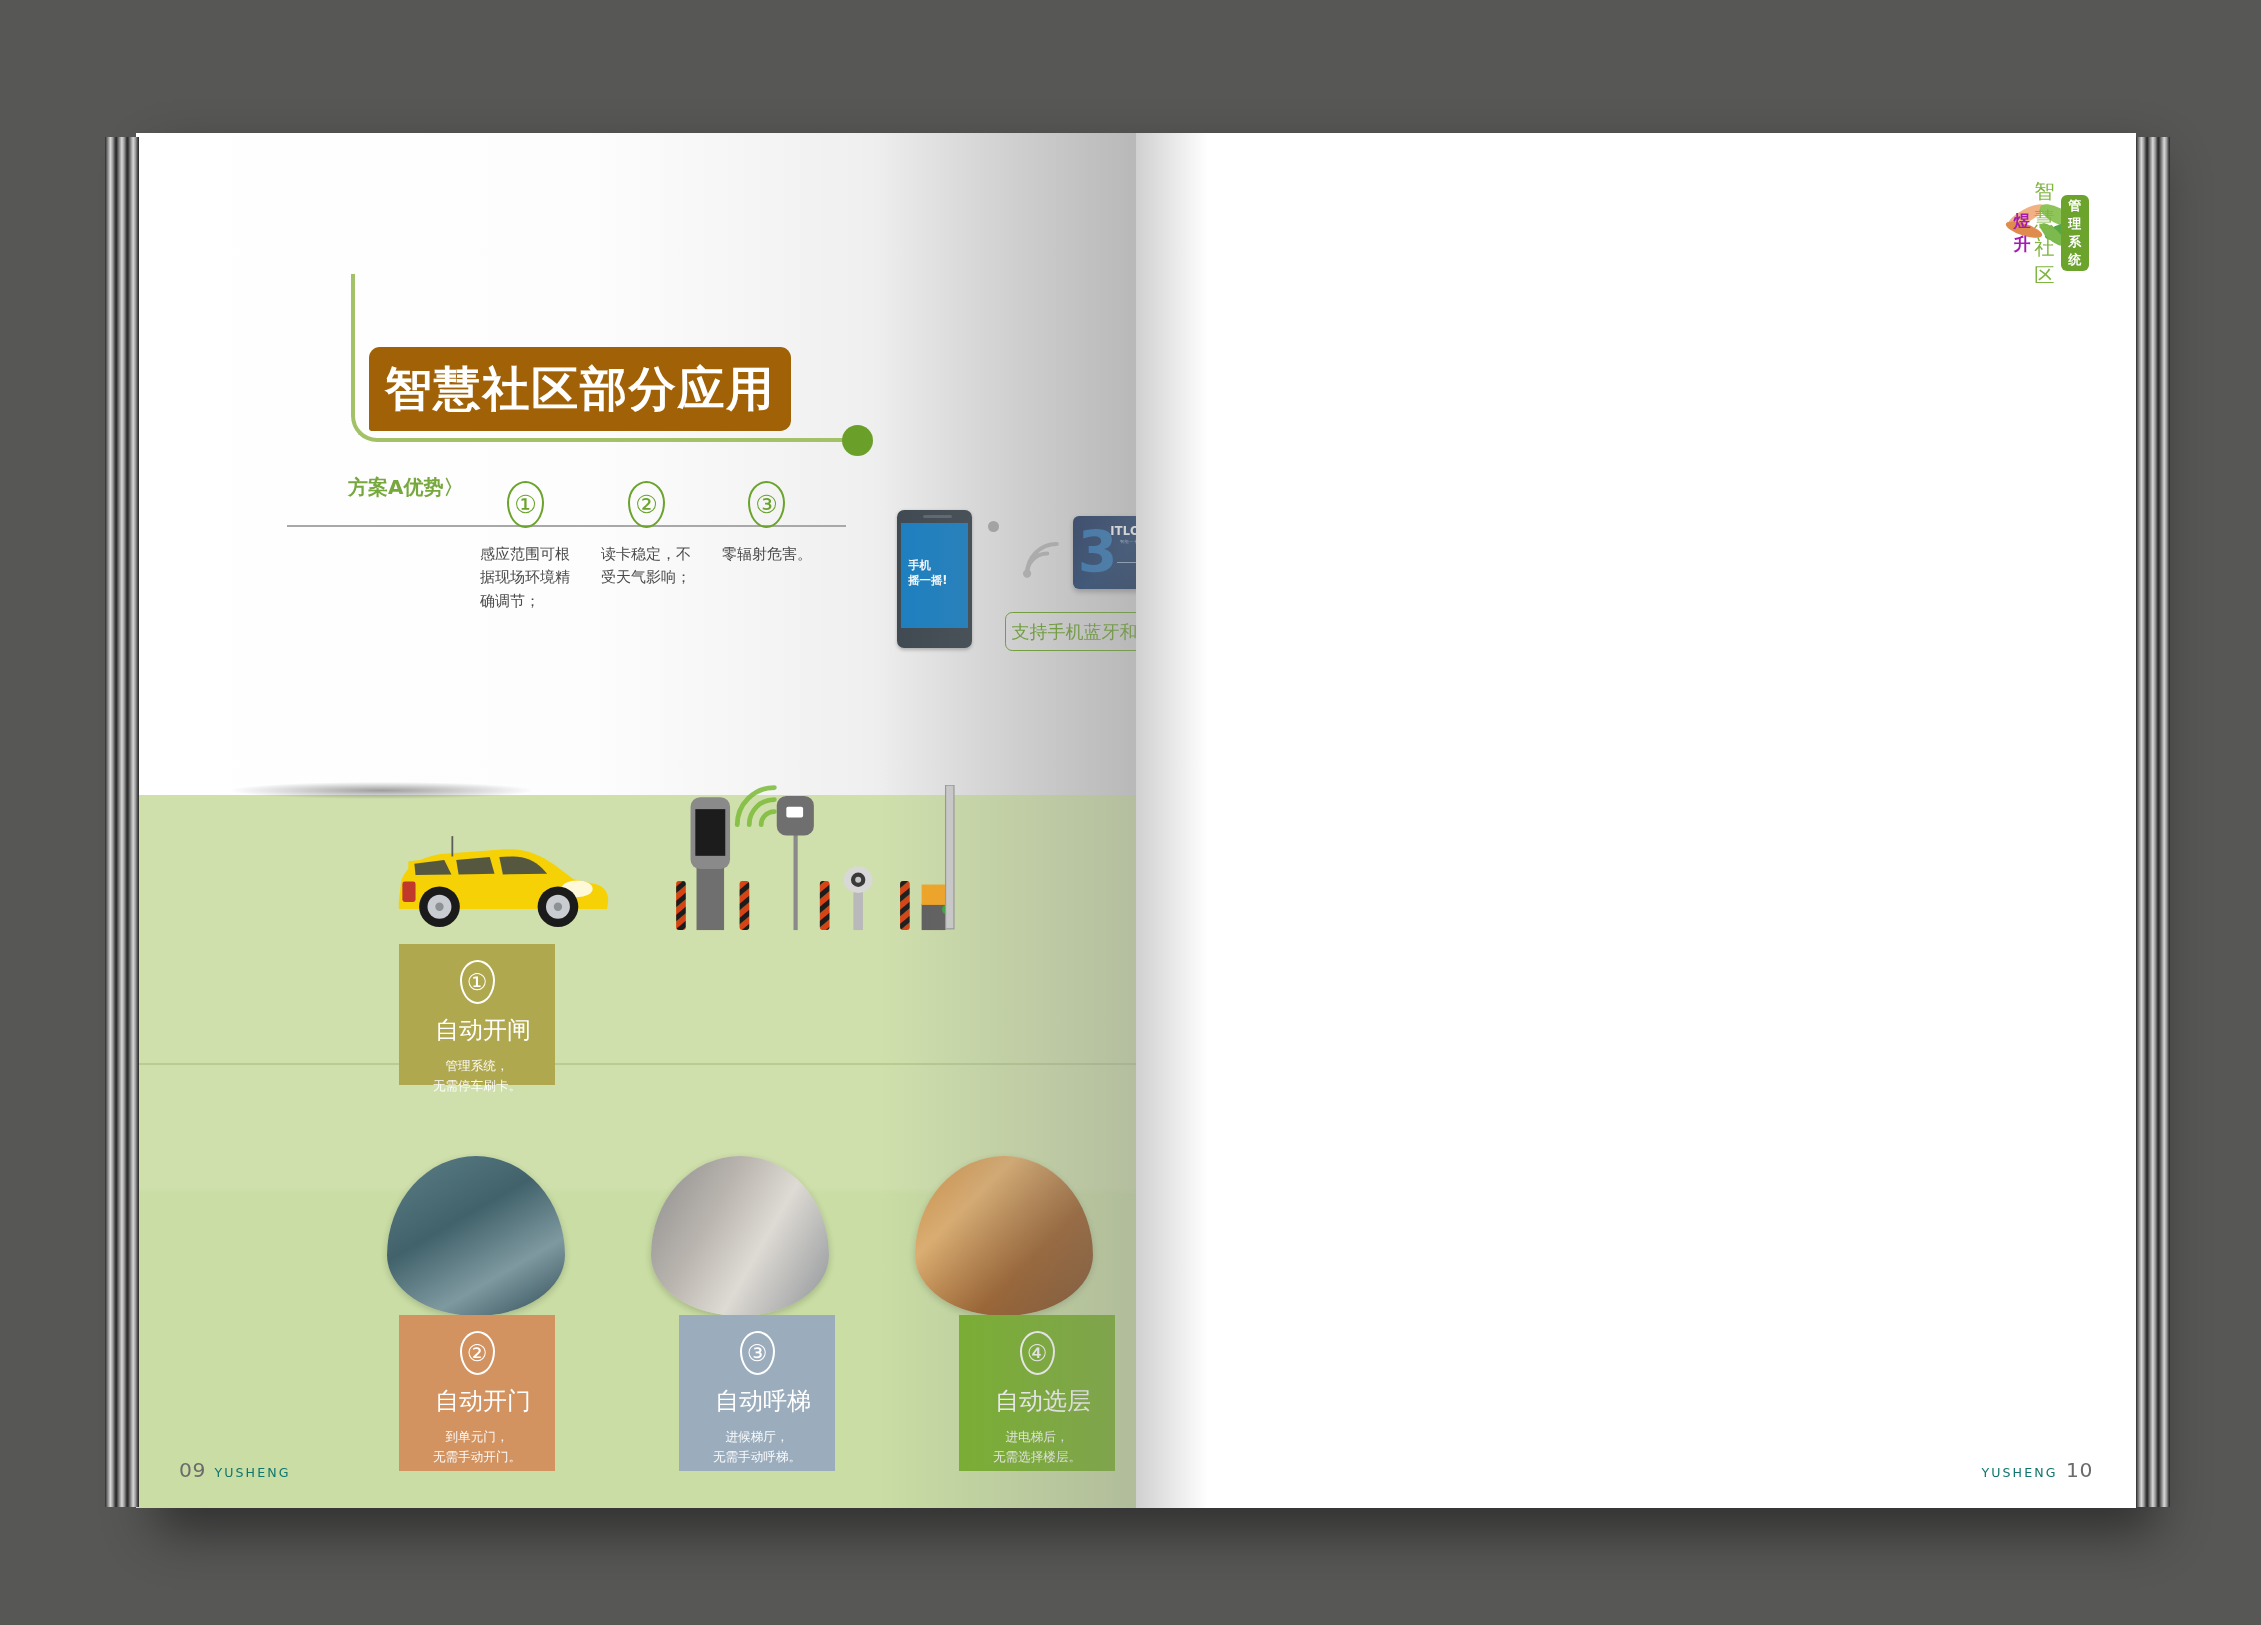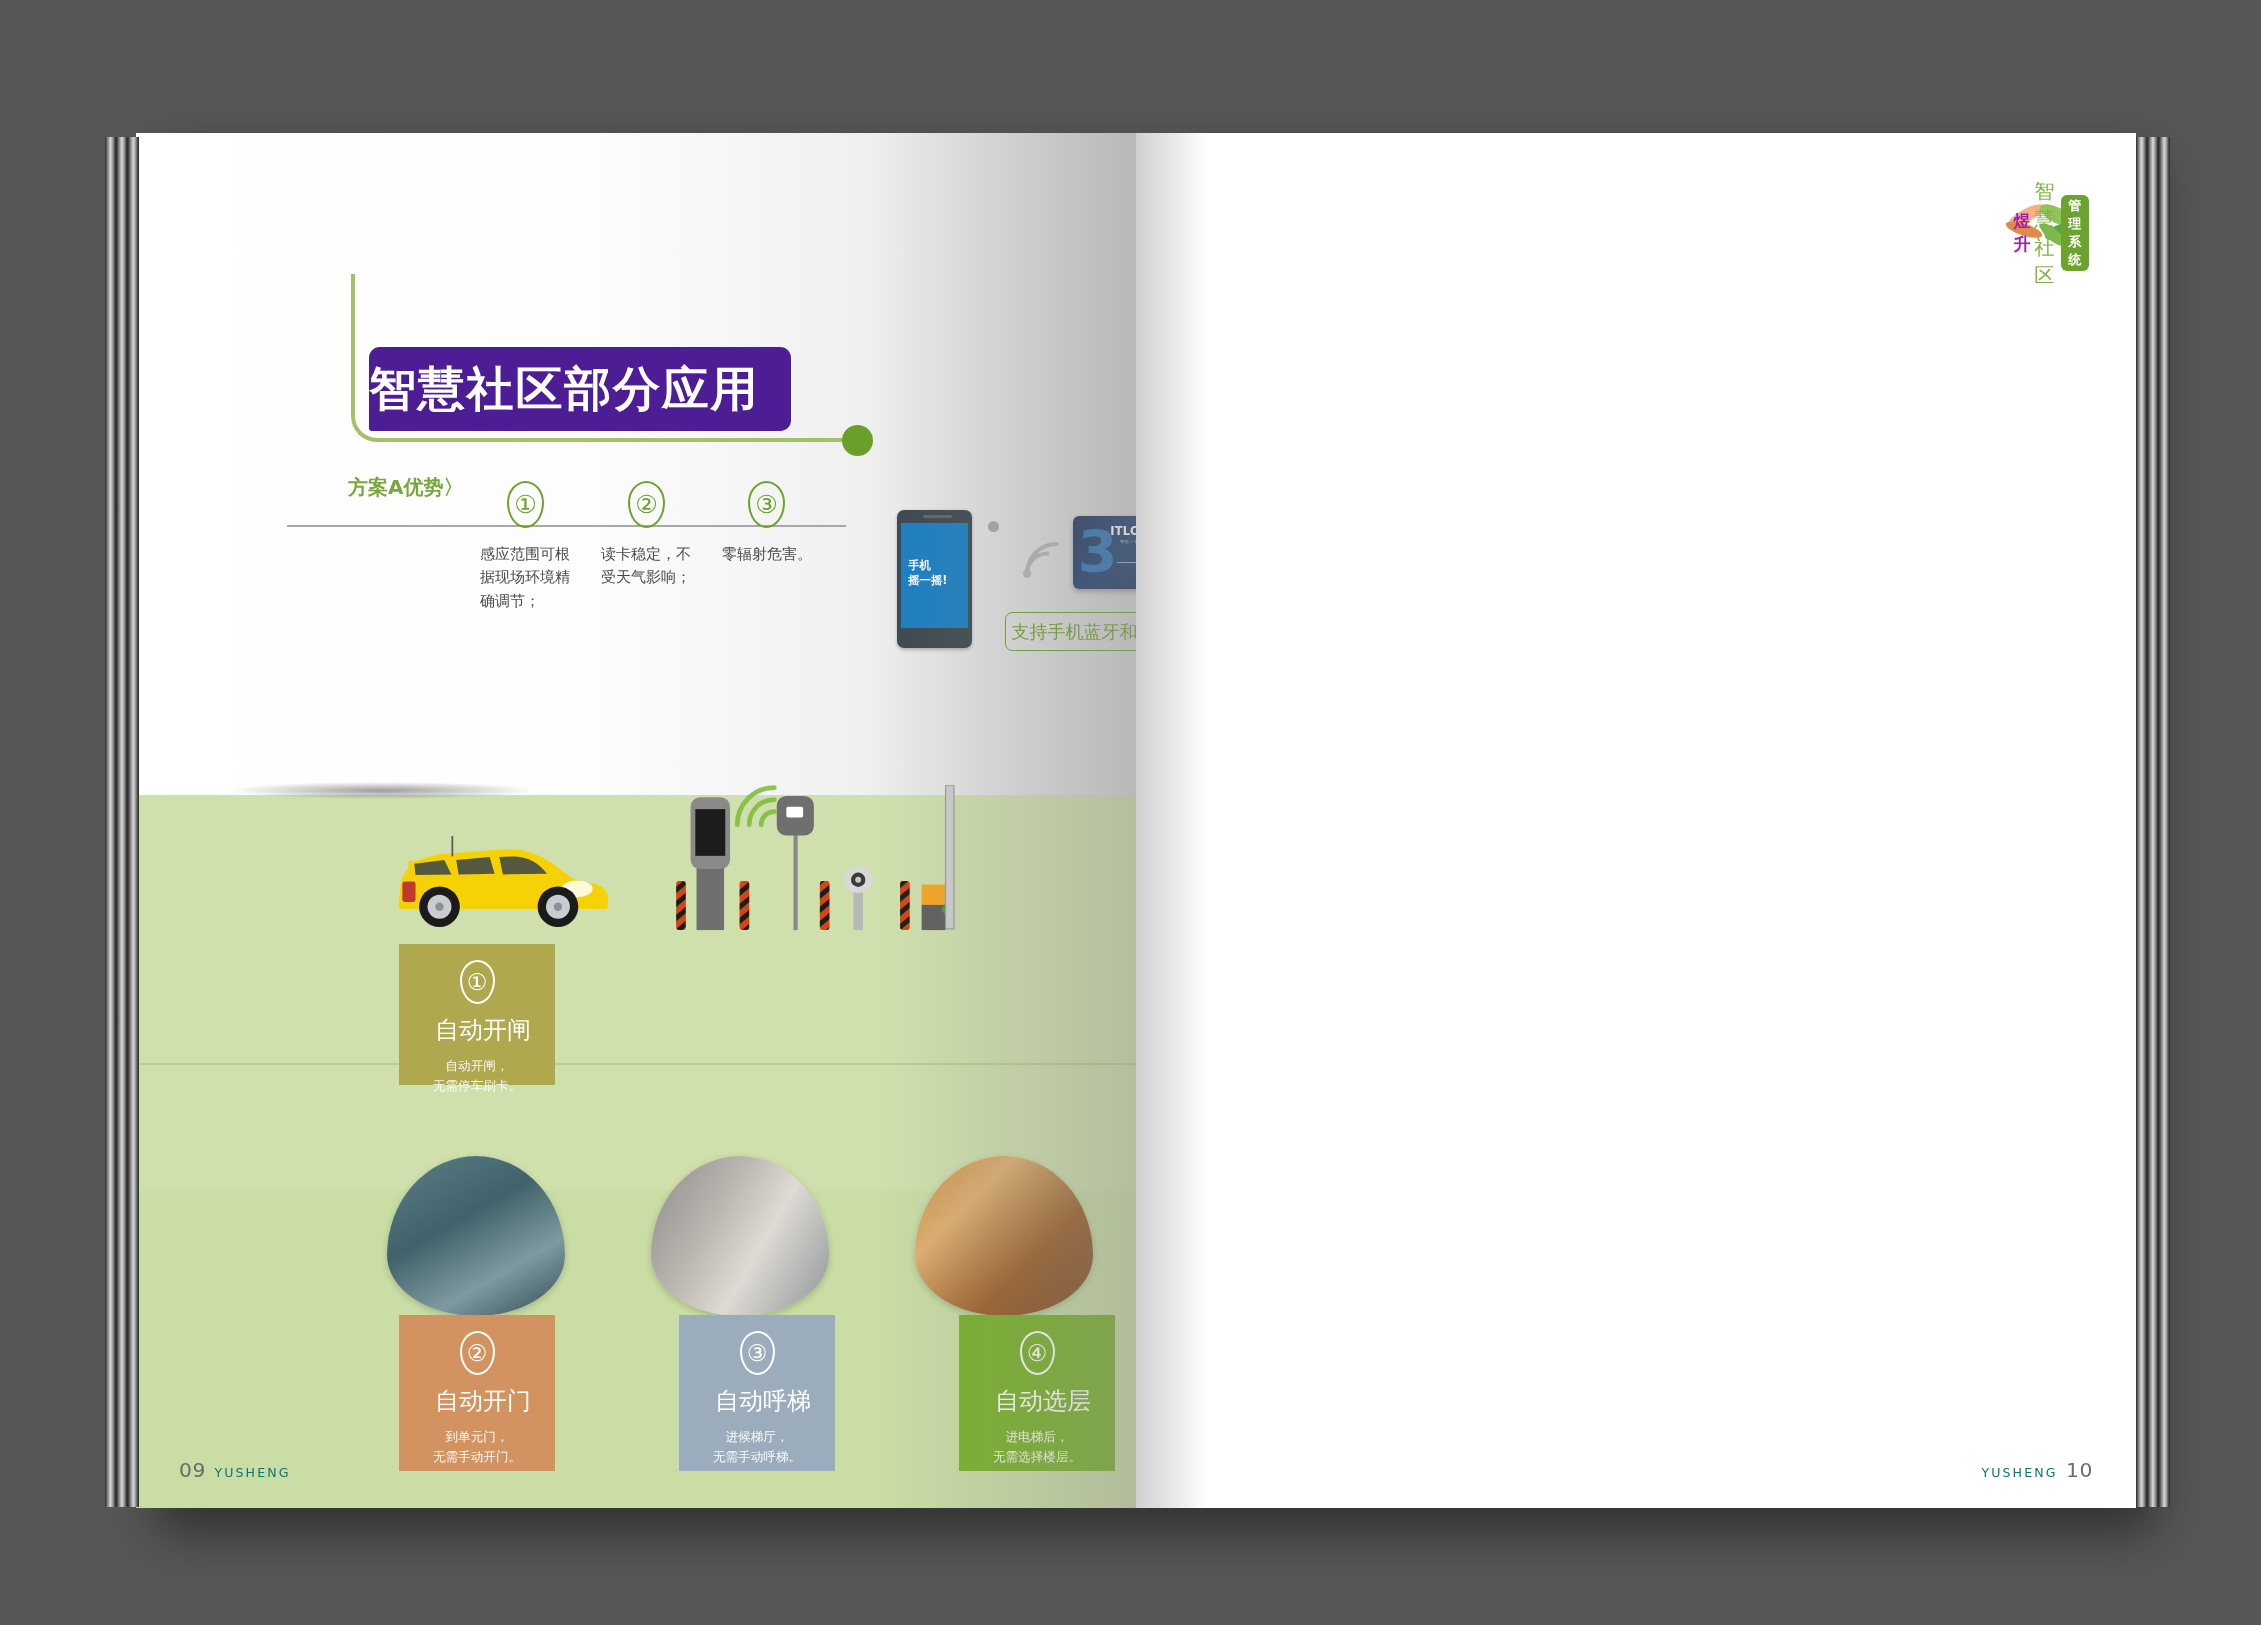--- a/index.html
+++ b/index.html
@@ -71,22 +71,22 @@
   }
   #title-tail {
     position:absolute; left:705px; top:305px; width:9.6px; height:4.2px; background:#a3c267;
   }
   #title-dot {
     position:absolute; left:706px; top:292px; width:31px; height:31px;
     border-radius:50%; background:#6aa02a;
   }
   #title-chip {
     position:absolute; left:233px; top:214px; width:422px; height:84px;
-    background:#4c1d95; border-radius:10.8px 10.8px 10.8px 2.4px;
-    display:flex; align-items:center; justify-content:flex-start;
+    background:#a16207; border-radius:10.8px 10.8px 10.8px 2.4px;
+    display:flex; align-items:center; justify-content:center;
   }
   #title-chip span {
     color:#fff; font-size:47px; font-weight:bold; letter-spacing:1.8px;
     font-family:"DejaVu Sans","Liberation Sans",sans-serif;
   }
   .adv-label {
     position:absolute; font-size:20px; font-weight:bold; white-space:nowrap;
   }
   .adv-line {
     position:absolute; height:2.4px; background:#a8a8a8;
@@ -361,21 +361,21 @@
       <circle cx="474" cy="208" r="8" fill="#39a935"></circle>
       <rect x="472" y="0" width="14" height="240" fill="#cfcfcf" stroke="#9a9a9a" stroke-width="2"></rect>
     </svg>
 
     <div class="fcard" id="fcard1">
       <div class="badge">
           <div class="ring"></div>
         <i>①</i>
         </div>
       <h3>自动开闸</h3>
-      <p>自动开闸，
+      <p>管理系统，
 无需停车刷卡。</p>
     </div>
 
     <div class="oval-photo" id="oval1"></div>
     <div class="oval-photo" id="oval2"></div>
     <div class="oval-photo" id="oval3"></div>
 
     <div class="fcard" id="fcard2">
       <div class="badge">
           <div class="ring"></div>

